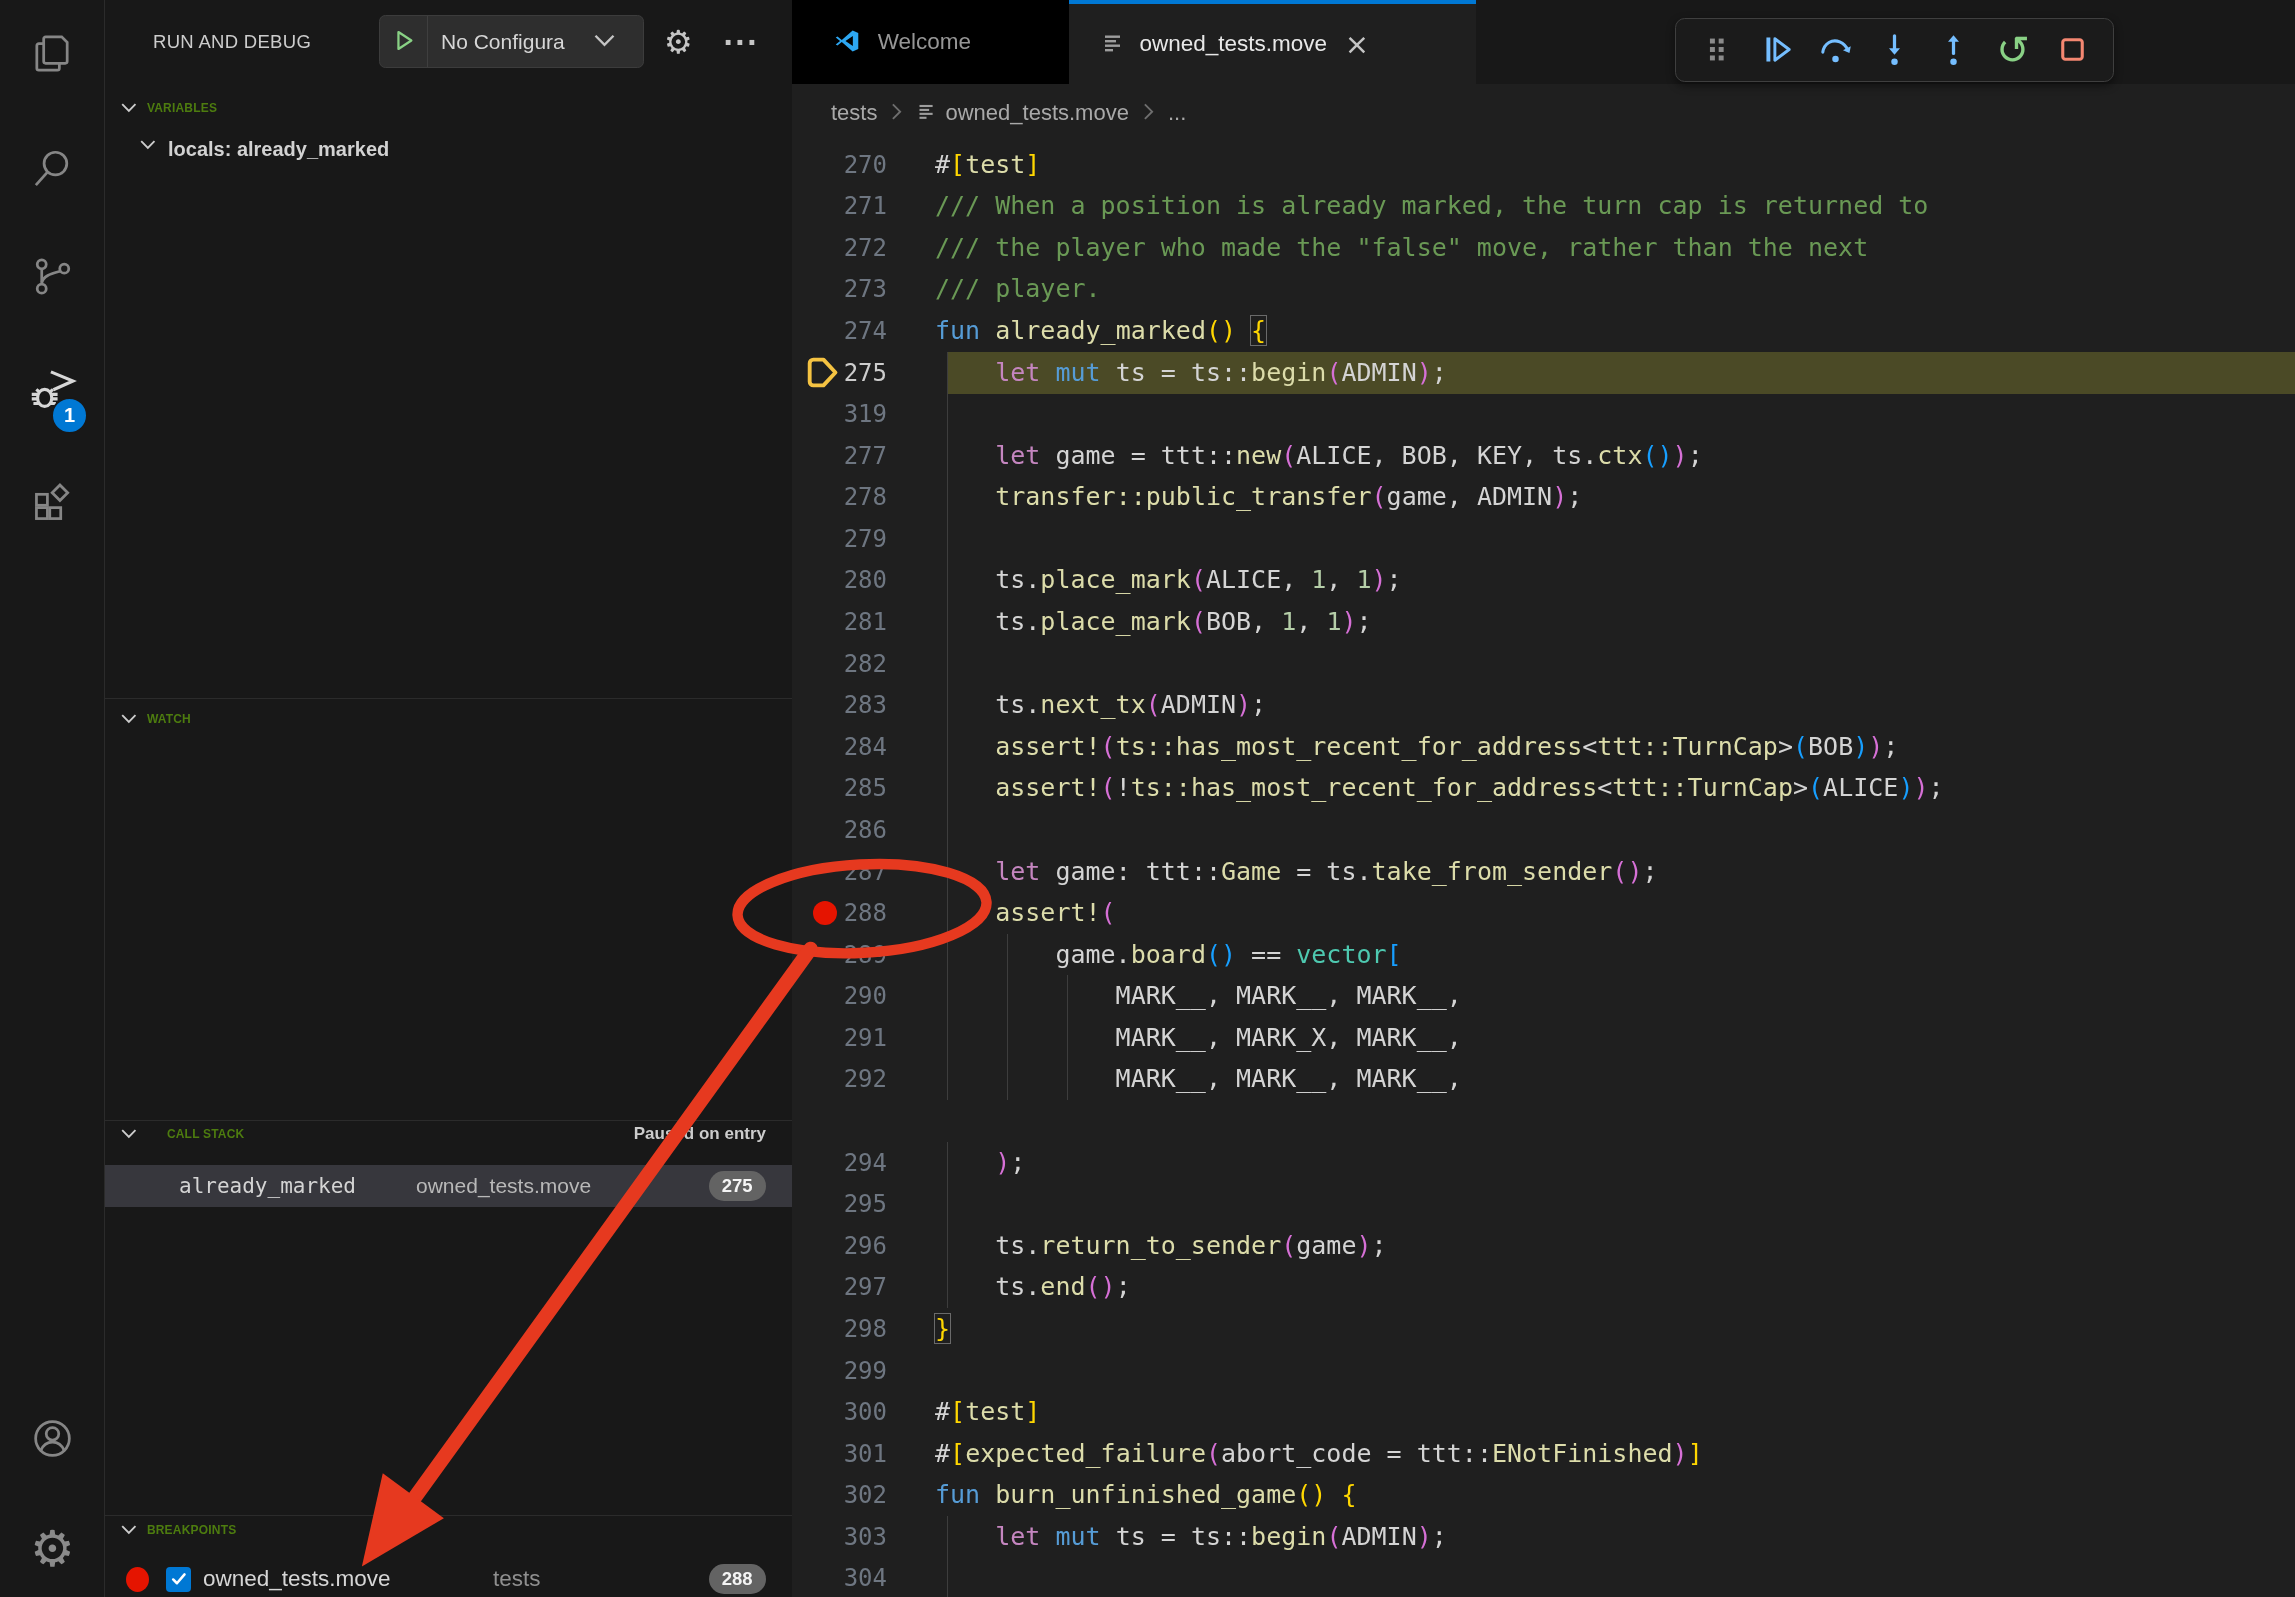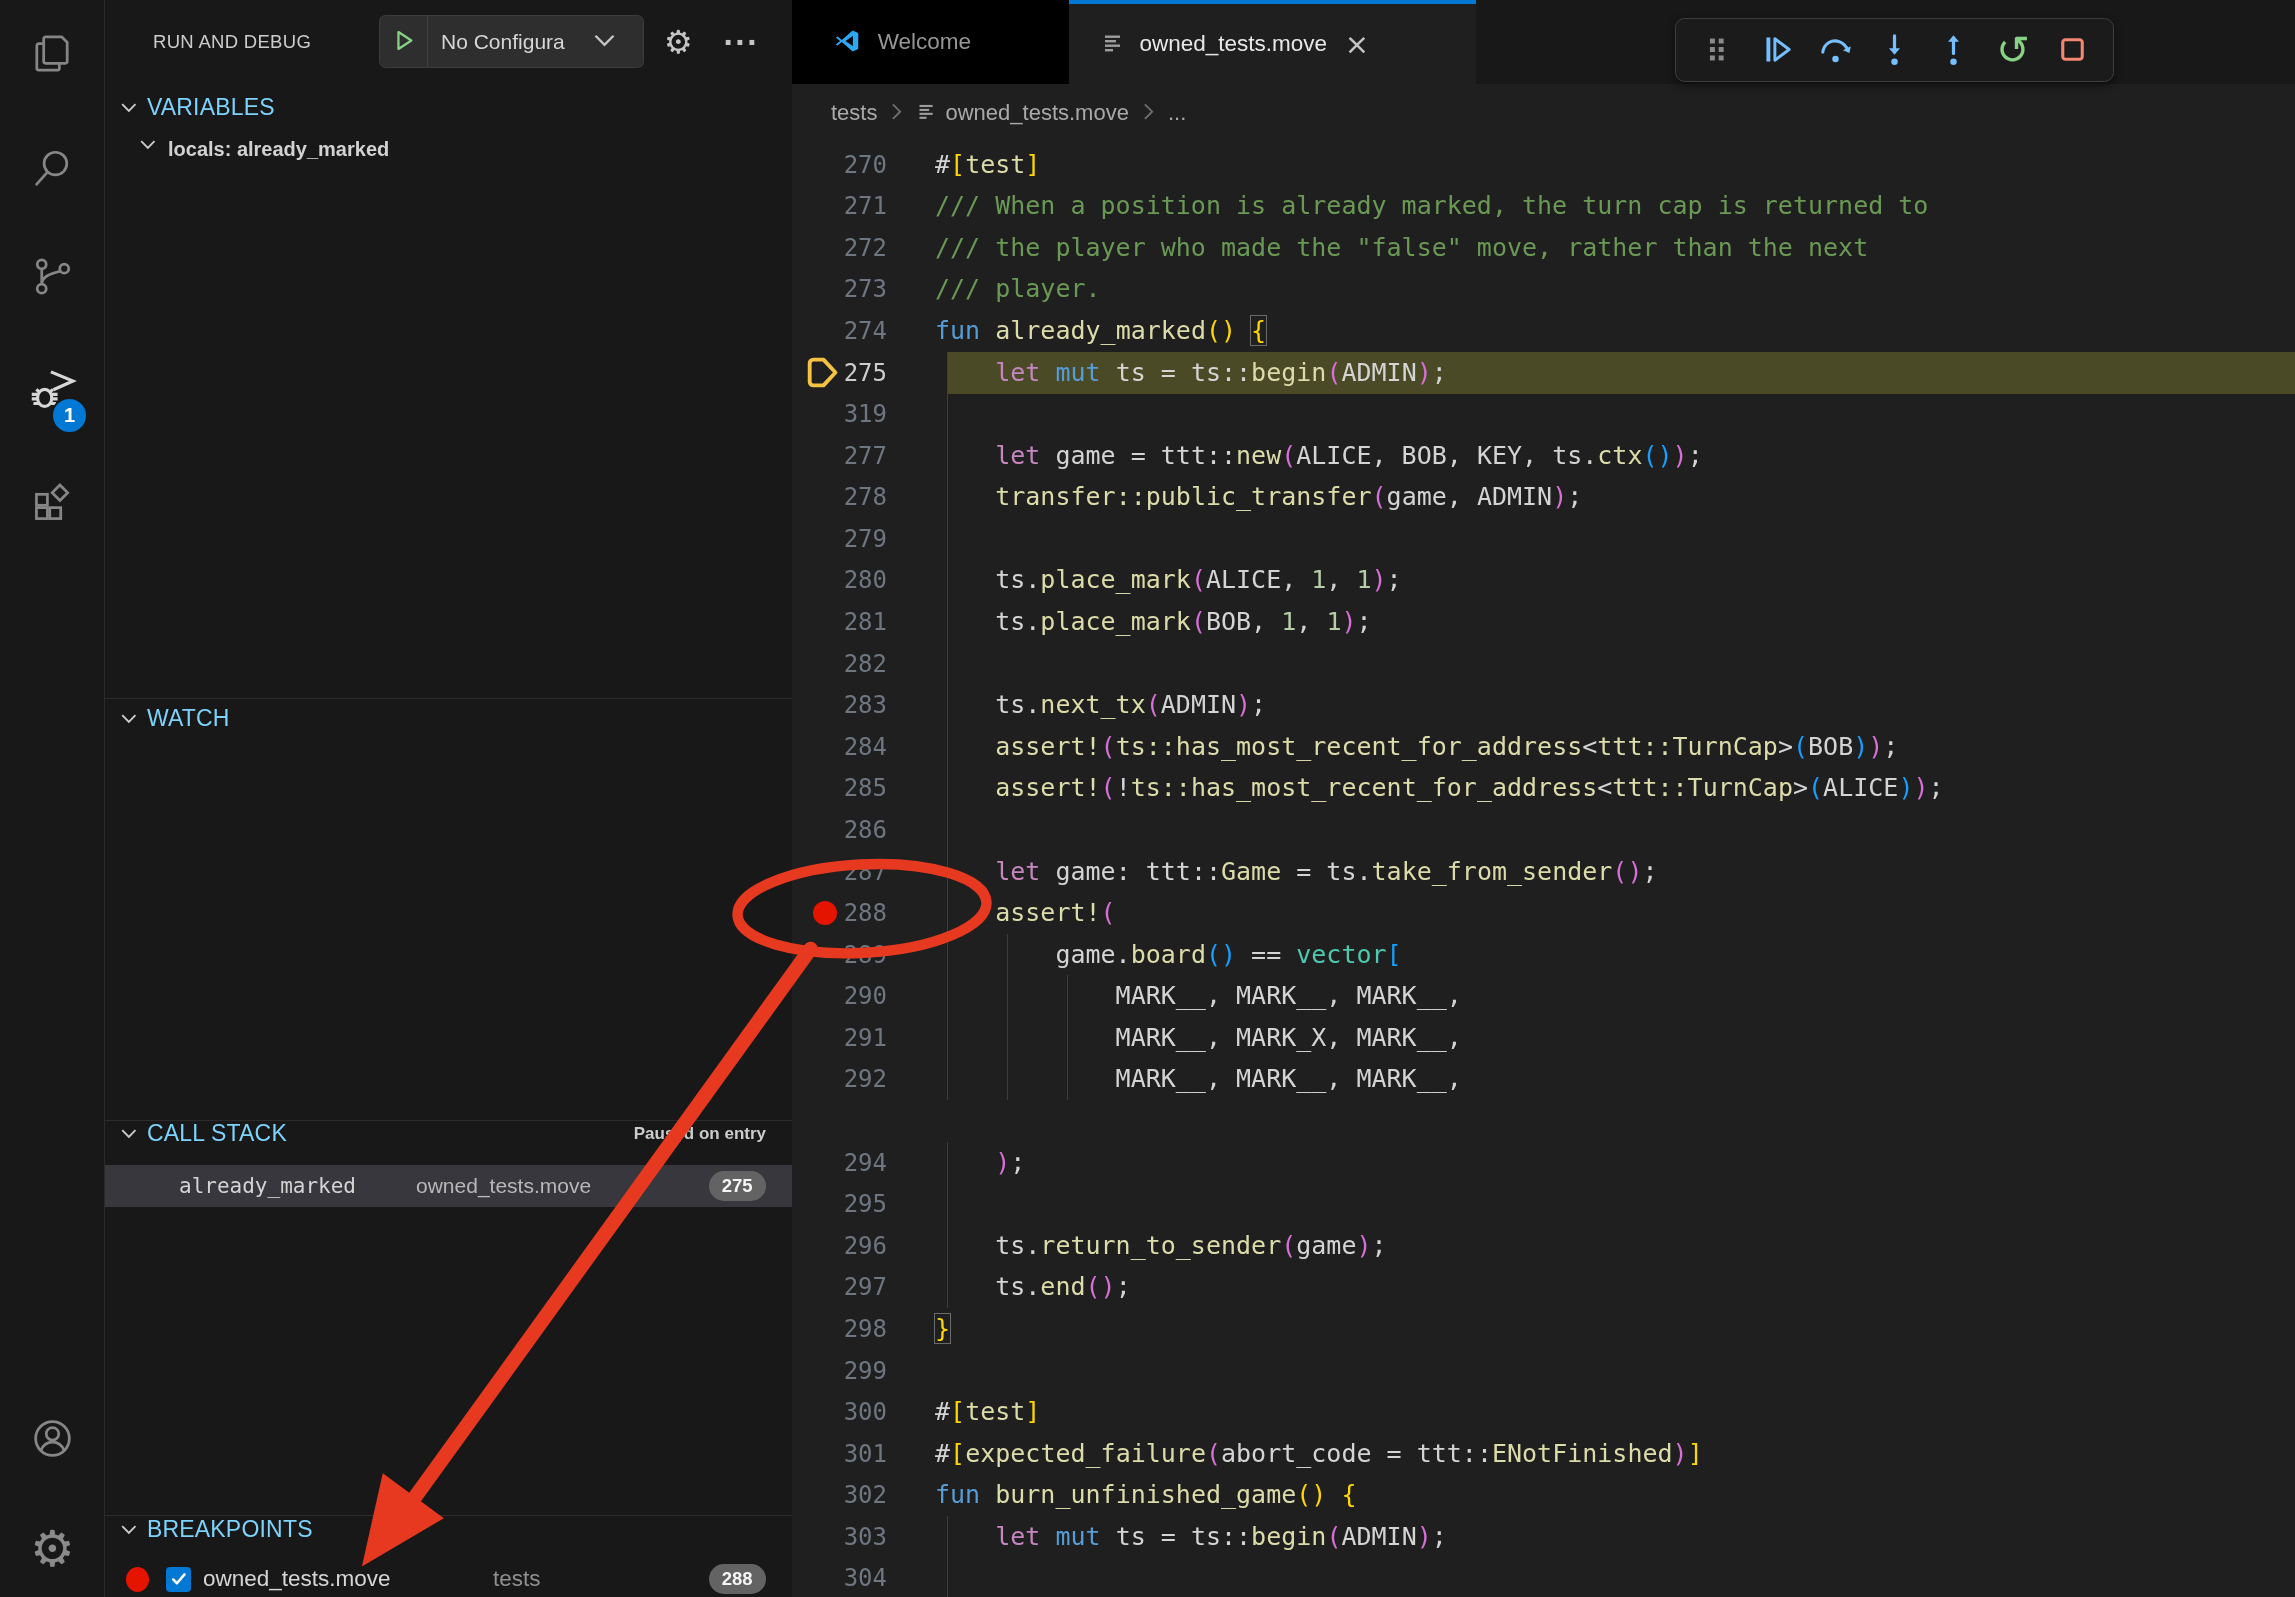--- a/index.html
+++ b/index.html
@@ -30,21 +30,21 @@
   #config-play { width:48px; height:100%; display:flex; align-items:center; justify-content:center; border-right:0.8px solid #3f3f3f; }
   #config-label { width:171px; overflow:hidden; white-space:nowrap; padding-left:13px; font-size:21px; color:#d6d6d6; }
   #config-chevron { margin-left:-4.8px; }
   .toolbar-glyph { font-family:"DejaVu Sans", sans-serif; color:#c5c5c5; cursor:pointer; }
   #sb-gear { left:559px; top:0; height:84px; display:flex; align-items:center; font-size:32px; }
   #sb-more { left:618px; top:0; height:84px; display:flex; align-items:center; font-size:27px; font-weight:700; letter-spacing:1.6px; }
 
   .section-divider { position:absolute; left:0; width:100%; height:0.8px; background:#2b2b2b; }
   .section-header { position:absolute; left:0; width:100%; height:35px; display:flex; align-items:center; cursor:pointer; }
   .section-header .chev { margin-left:14.5px; margin-right:9.7px; }
-  .section-header .label { font-size:23px; font-weight:400; color:#7dd3fc; letter-spacing:0.2px; }
+  .section-header .label { font-size:12px; font-weight:700; color:#4d7c0f; letter-spacing:0.2px; }
   .section-note { position:absolute; right:26px; font-size:17px; font-weight:700; color:#cccccc; }
 
   #locals-row { position:absolute; left:0; top:138px; width:100%; height:42px; display:flex; align-items:flex-start; cursor:pointer; }
   #locals-row .chev { margin-left:34px; margin-right:11.3px; }
   #locals-row .label { font-size:20px; font-weight:700; color:#d2d2d2; }
 
   #stack-row { position:absolute; left:0; top:1165px; width:100%; height:42px; background:#37373d; display:flex; align-items:center; cursor:pointer; }
   #stack-fn { position:absolute; left:74px; font-family:"DejaVu Sans Mono", monospace; font-size:21px; color:#d4d4d4; }
   #stack-file { position:absolute; left:311px; font-size:21px; color:#b8b8b8; }
   .pill { position:absolute; right:26.5px; background:#636363; color:#f5f5f5; border-radius:17.7px;
@@ -205,21 +205,21 @@
   <div class="section-header" style="top:701px;">
     <span class="chev">
         <svg class="chev-svg" width="17.7" height="13" viewBox="0 0 16 11" style="fill:none;stroke:#cccccc;stroke-width:1.7;">
           <polyline points="2,2.5 8,8.5 14,2.5"></polyline>
         </svg>
       </span>
     <span class="label">WATCH</span>
   </div>
 
   <div class="section-divider" style="top:1120px;"></div>
-  <div class="section-header" style="top:1116px;">
+  <div class="section-header" style="top:1116px;gap:20px;">
     <span class="chev">
         <svg class="chev-svg" width="17.7" height="13" viewBox="0 0 16 11" style="fill:none;stroke:#cccccc;stroke-width:1.7;">
           <polyline points="2,2.5 8,8.5 14,2.5"></polyline>
         </svg>
       </span>
     <span class="label">CALL STACK</span>
     <span class="section-note">Paused on entry</span>
   </div>
   <div id="stack-row">
     <span id="stack-fn">already_marked</span>

